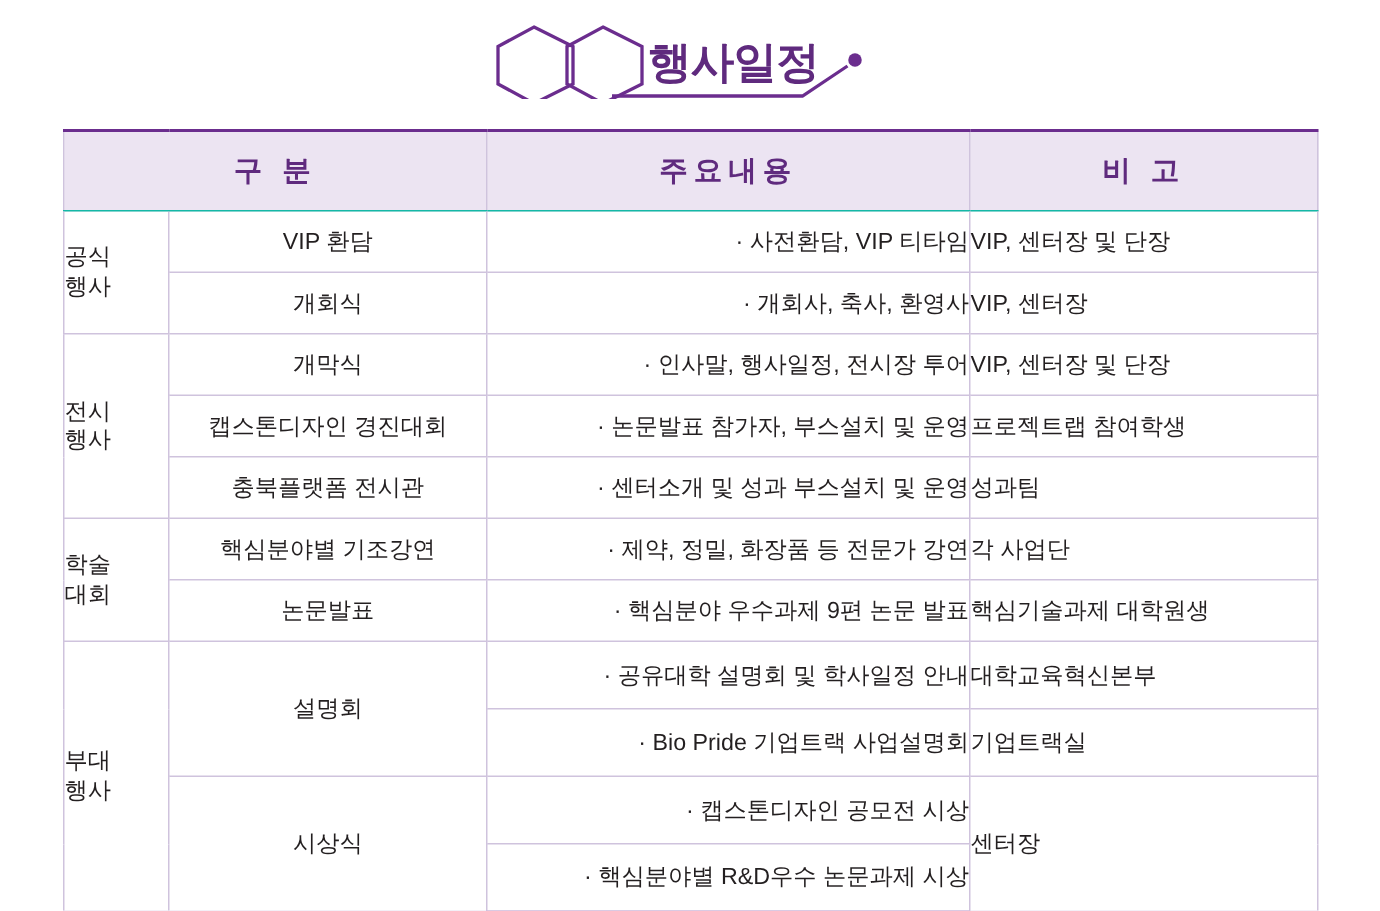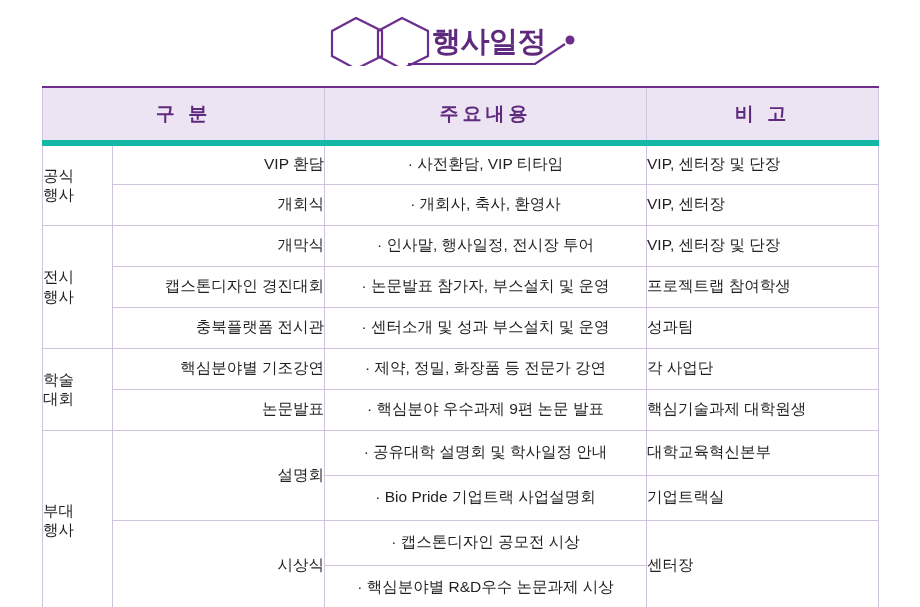--- a/index.html
+++ b/index.html
@@ -62,38 +62,38 @@
     color: #231f20;
   }
   table.schedule thead th {
     background: #ece4f2;
     color: #5f2a7e;
     font-weight: bold;
     font-size: 19px;
     height: 52px;
     letter-spacing: 4px;
     border-top: 2.5px solid #6b2d8e;
-    border-bottom: 6px solid #14b8a6;
+    border-bottom: 1px solid #14b8a6;
   }
   .col-cat   { width: 70px; }
   .col-sub   { width: 212px; }
   .col-main  { width: 322px; }
   .col-note  { width: 232px; }
 
   td.cat {
     line-height: 1.25;
     font-size: 15.5px;
     color: #231f20;
   }
   td.sub {
+    text-align: center;
+    font-size: 15.5px;
+  }
+  td.main {
     text-align: right;
-    font-size: 15.5px;
-  }
-  td.main {
-    text-align: center;
     padding-left: 14px;
     font-size: 15.5px;
   }
   td.note {
     text-align: left;
     font-size: 15.5px;
   }
   tbody tr { height: 41px; }
 
   tbody tr.tall { height: 45px; }

